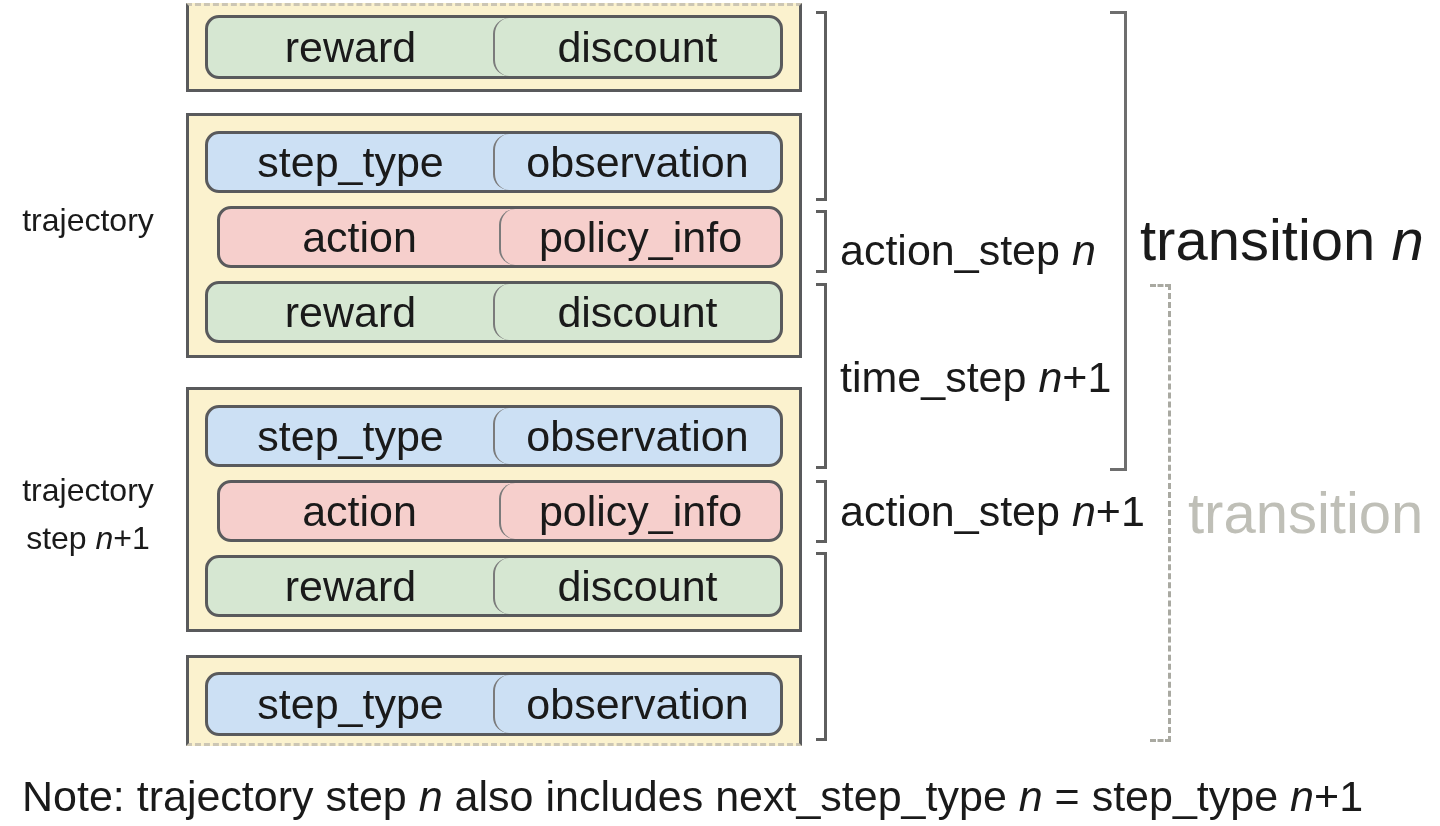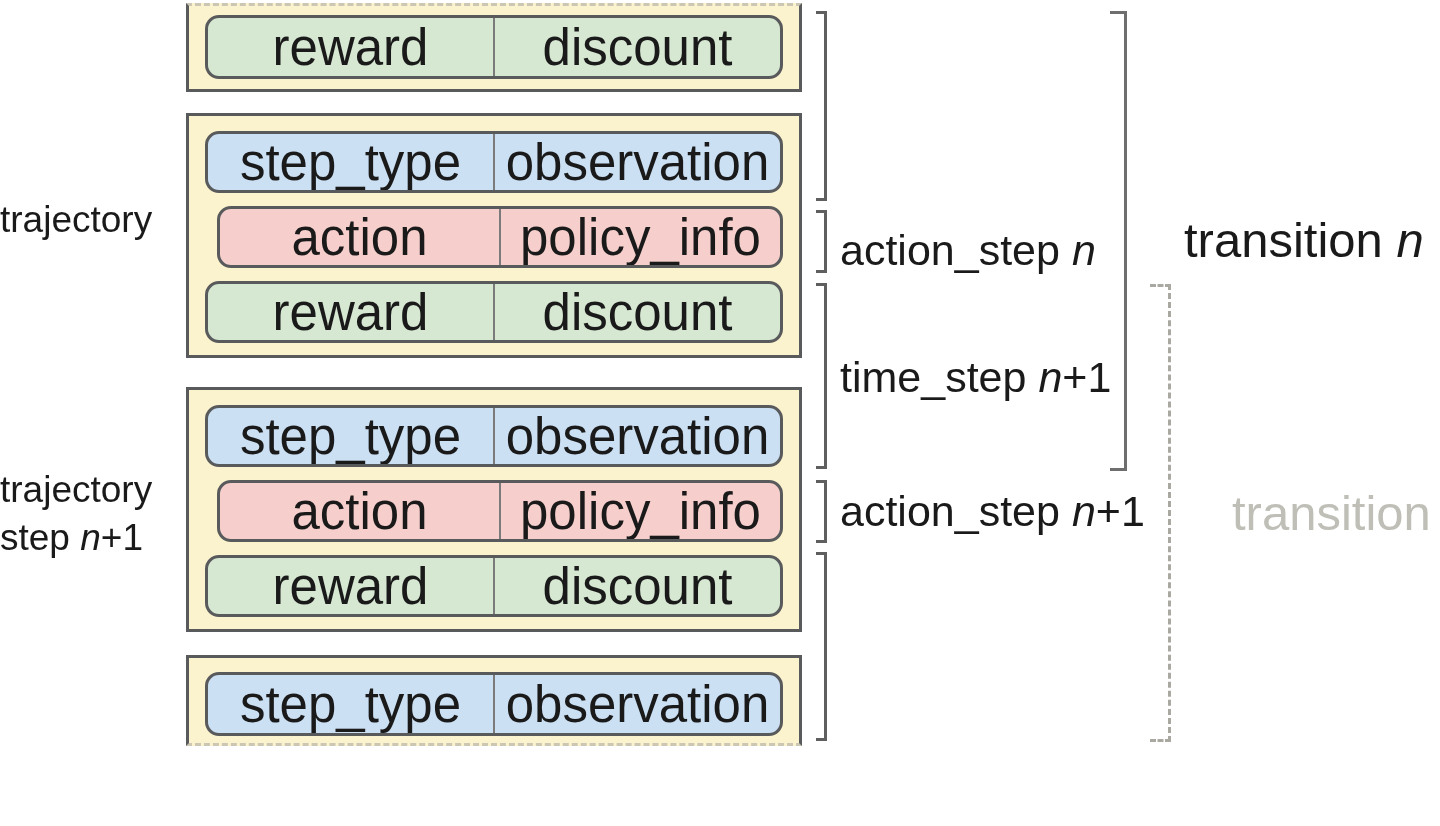--- a/index.html
+++ b/index.html
@@ -25,49 +25,49 @@
   .row{
     position:absolute;left:16px;right:16px;height:62px;box-sizing:border-box;
     border:3px solid var(--row-border,#595A5C);border-radius:14px;
     display:flex;overflow:hidden;
   }
   .row-blue{background:var(--blue,#CCE0F4);}
   .row-red{background:var(--red,#F6CFCC);margin-left:12px;}
   .row-green{background:var(--green,#D6E7D2);}
   .cell{
     flex:1;display:flex;align-items:center;justify-content:center;
-    font-size:51px;line-height:1;white-space:nowrap;
+    font-size:43px;line-height:1;white-space:nowrap;border-radius:16px;
   }
   .cell + .cell{border-left:2px solid var(--divider,#7B7B7B);text-align:center;}
   
   .rb{
     position:absolute;left:816px;width:11px;box-sizing:border-box;
     border:3px solid var(--bracket,#5F5F5F);border-left:none;
     background:transparent;
   }
   
   .rlabel{
     position:absolute;left:840px;font-size:43px;line-height:48px;
     white-space:nowrap;
   }
   .llabel{
-    position:absolute;left:0;width:176px;text-align:left;
-    font-size:37px;line-height:48px;white-space:nowrap;
+    position:absolute;left:0;width:176px;text-align:center;
+    font-size:32px;line-height:48px;white-space:nowrap;
   }
   .tn-bracket{
     position:absolute;left:1110px;width:17px;top:11px;height:460px;box-sizing:border-box;
     border:3px solid var(--tbracket,#6E6E6E);border-left:none;
   }
   .tn1-bracket{
     position:absolute;left:1150px;width:21px;top:284px;height:458px;box-sizing:border-box;
     border-right:3px dashed var(--dashed,#A9A9A1);
     border-top:3px dashed var(--dashed,#A9A9A1);
     border-bottom:3px dashed var(--dashed,#A9A9A1);
   }
-  .tlabel{position:absolute;font-size:49px;line-height:48px;white-space:nowrap;margin-left:44px;}
+  .tlabel{position:absolute;font-size:58px;line-height:48px;white-space:nowrap;}
   .tlabel.solid{left:1140px;top:216px;}
   .tlabel.faded{left:1188px;top:489px;color:var(--faded,#BFBFB7);}
   
   .note{
     position:absolute;left:22px;top:772px;font-size:43px;line-height:48px;
     white-space:nowrap;
   }
 </style>
 </head>
 <body>
@@ -135,14 +135,17 @@
   <div class="rlabel" style="top:226px"><span>action_step </span><em>n</em><span></span></div>
   <div class="rlabel" style="top:353px"><span>time_step </span><em>n</em><span>+1</span></div>
   <div class="rlabel" style="top:487px"><span>action_step </span><em>n</em><span>+1</span></div>
 
   <div class="tn-bracket"></div>
   <div class="tlabel solid"><span>transition </span><em>n</em><span></span></div>
 
   <div class="tn1-bracket"></div>
   <div class="tlabel faded"><span>transition </span><em>n</em><span>+1</span></div>
 
+  <div class="note">
+    <span>Note: trajectory step </span><em>n</em><span> also includes next_step_type </span><em>n</em><span> = step_type </span><em>n</em><span>+1</span>
+  </div>
 
 </div>
 
 </body></html>

